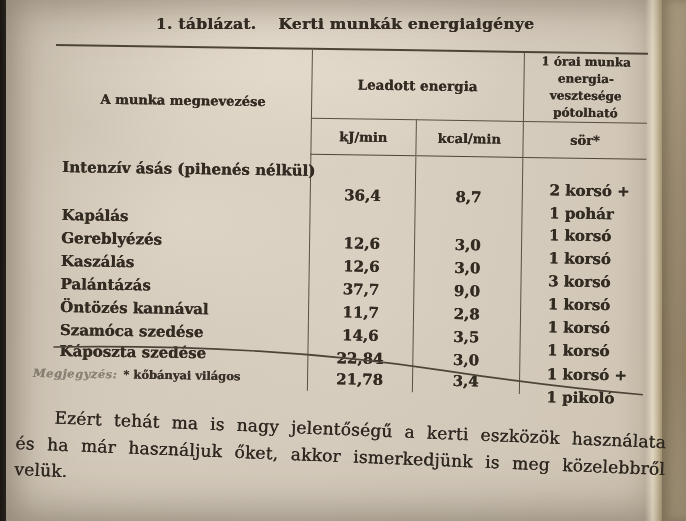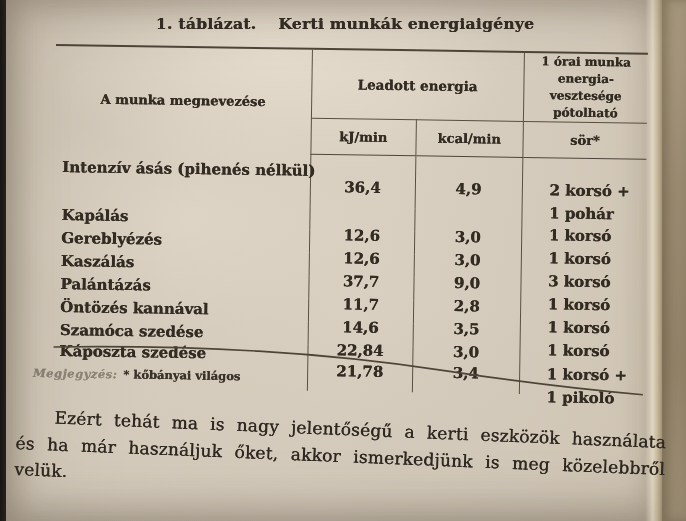--- a/index.html
+++ b/index.html
@@ -82,21 +82,21 @@
   th.replace-head { font-size: 12px; text-align: center; vertical-align: middle; line-height: 17px; font-weight: bold; }
   th.replace-head span { display: block; }
   th.sub { font-size: 13px; text-align: center; vertical-align: middle; height: 36px; }
 
   tr.body-row { height: 23px; }
   tr.body-row.first { height: 49px; }
   tr.body-row.first td { vertical-align: top; padding-top: 7px; }
   tr.body-row.last td { vertical-align: top; padding-top: 1px; }
   td.work { font-size: 15px; text-align: left; padding-left: 8px; white-space: nowrap; }
   td.num  { font-size: 15px; text-align: center; }
-  td.num span { position: relative; top: 16px; display: inline-block; }
+  td.num span { position: relative; top: 24px; display: inline-block; }
   td.beer { font-size: 15px; text-align: left; padding-left: 27px; }
   td.beer .bl { display: block; position: relative; top: 14px; line-height: 22.5px; white-space: nowrap; }
   td.beer .bl:empty { display: none; }
 
   
   .bottom-rule { position: absolute; left: 0px; top: 296px; width: 594px; height: 60px; pointer-events: none; }
 
   
   .footnote {
     position: absolute; left: 33px; top: 366px; font-size: 11.5px;
@@ -149,21 +149,21 @@
         <tr>
           <th class="sub bb2 vl">kJ/min</th>
           <th class="sub bb2 vl">kcal/min</th>
           <th class="sub bb2 vl">sör*</th>
         </tr>
       </thead>
       <tbody>
         <tr class="body-row first">
           <td class="work">Intenzív ásás (pihenés nélkül)</td>
           <td class="num vl"><span>36,4</span></td>
-          <td class="num vl"><span>4,9</span></td>
+          <td class="num vl"><span>8,7</span></td>
           <td class="beer vl">
               <span class="bl">2 korsó +</span>
               <span class="bl">1 pohár</span>
             </td>
         </tr>
         <tr class="body-row">
           <td class="work">Kapálás</td>
           <td class="num vl"><span>12,6</span></td>
           <td class="num vl"><span>3,0</span></td>
           <td class="beer vl">

